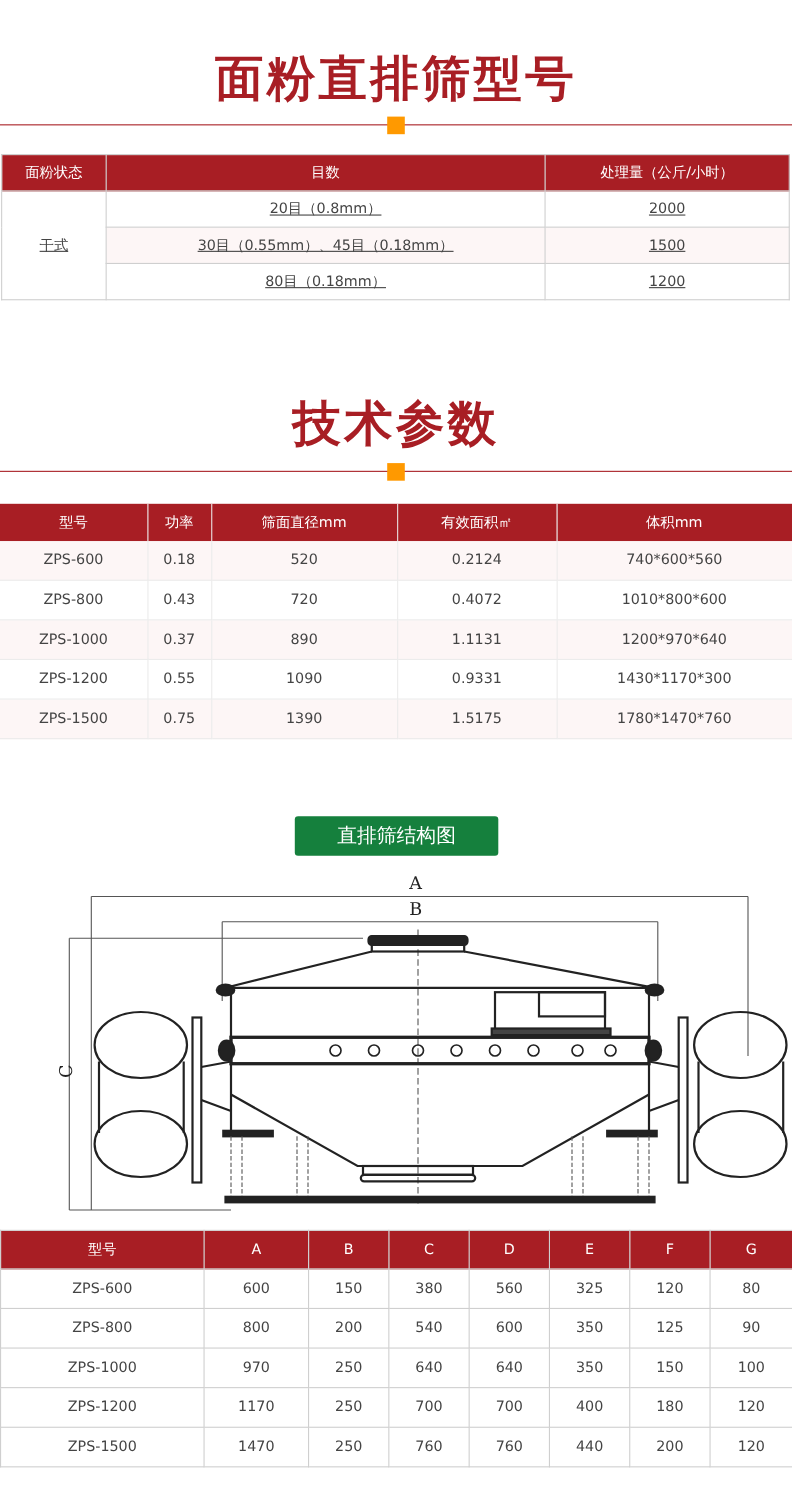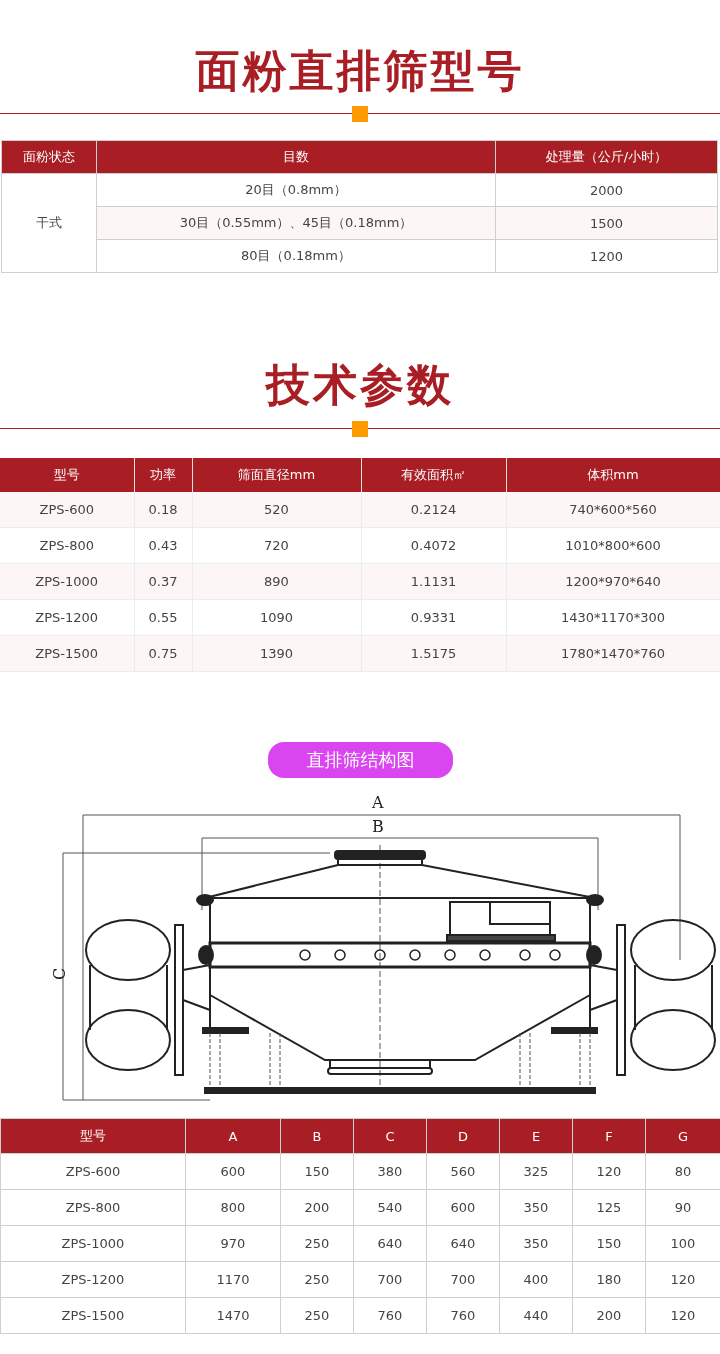--- a/index.html
+++ b/index.html
@@ -11,34 +11,34 @@
   .divider { position: absolute; left: 0; width: 720px; height: 1px; background: #a81e24; }
   .divider .sq { position: absolute; left: 352px; top: -7px; width: 16px; height: 16px; background: #ff9900; }
   table { position: absolute; border-collapse: collapse; font-size: 13px; color: #444;
           font-family: "DejaVu Sans", "Liberation Sans", sans-serif; table-layout: fixed; }
   th { background: #a81e24; color: #fff; font-weight: normal; font-size: 13px; }
   td, th { text-align: center; padding: 0; }
   
   #t1 { left: 1px; top: 140px; width: 716px; }
   #t1 th, #t1 td { border: 1px solid #cfcfcf; }
   #t1 th { height: 32px; }
-  #t1 td { height: 32px; }
+  #t1 td { height: 32px; text-decoration: underline; }
   #t1 tr.alt td.val { background: #fdf6f6; }
   
   #t2 { left: 0; top: 458px; width: 720px; }
   #t2 th { height: 34px; border-right: 1px solid #e9dede; }
   #t2 td { height: 35px; border-right: 1px solid #ececec; border-bottom: 1px solid #ececec; }
   #t2 tr.alt td { background: #fdf6f6; }
   
   #t3 { left: 0; top: 1118px; width: 720px; }
   #t3 th, #t3 td { border: 1px solid #cfcfcf; }
   #t3 th { height: 34px; }
   #t3 td { height: 35px; }
   .badge { position: absolute; left: 268px; top: 742px; width: 185px; height: 36px;
-           background: #d946ef; border-radius: 16px; color: #fff; font-size: 18px;
+           background: #15803d; border-radius: 3px; color: #fff; font-size: 18px;
            text-align: center; line-height: 36px; }
   .diagram { position: absolute; left: 40px; top: 790px; width: 680px; height: 320px; }
 </style>
 </head>
 <body>
 
 <div class="sec-title" style="top:42px;">面粉直排筛型号</div>
 <div class="divider" style="top:113px;">
     <div class="sq"></div>
   </div>

